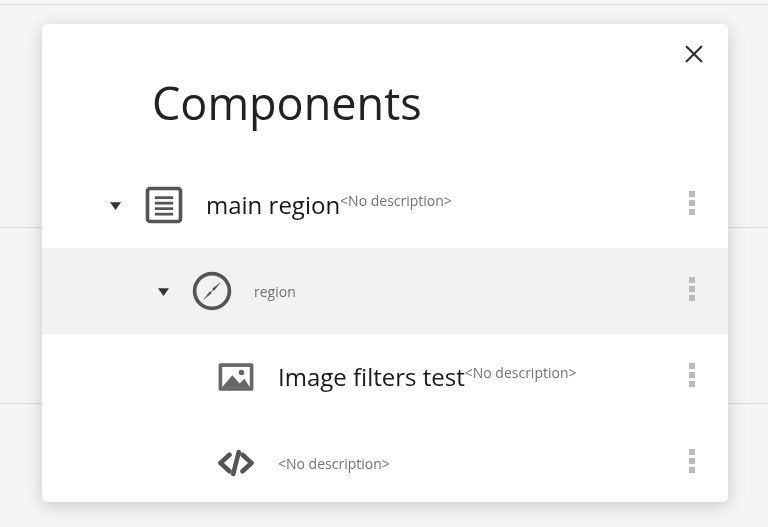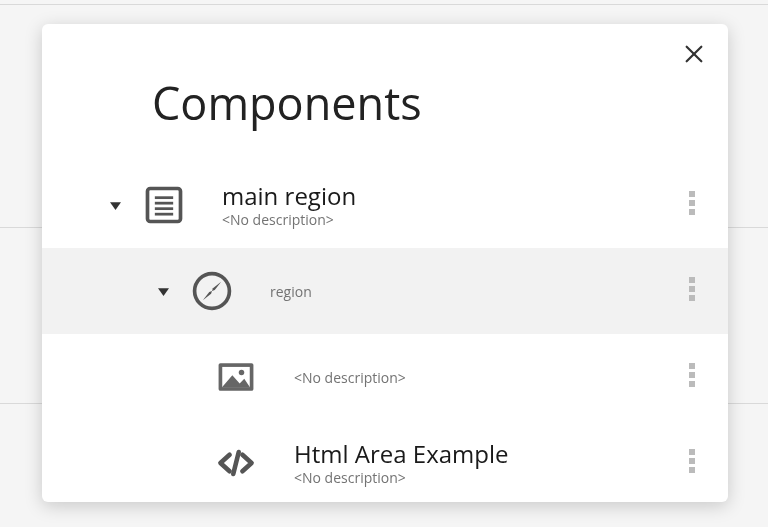--- a/index.html
+++ b/index.html
@@ -11,21 +11,21 @@
   .close-btn{position:absolute;top:16px;right:18px;width:32px;height:32px;display:flex;align-items:center;justify-content:center;cursor:pointer;color:#333;}
   .close-btn svg{width:22px;height:22px;}
   .panel-title{position:absolute;left:110px;top:48px;font-size:45px;font-weight:400;color:#222;letter-spacing:0px;}
   .tree{position:absolute;left:0;right:0;top:138px;}
   .row{position:relative;height:86px;display:flex;align-items:center;box-sizing:border-box;}
   .row.selected{background:#f2f2f2;}
   .expand-arrow{width:18px;display:flex;align-items:center;justify-content:center;color:#444;}
   .expand-arrow svg{width:11px;height:11px;}
   .icon-slot{display:flex;align-items:center;justify-content:center;}
   .icon-slot svg{width:44px;height:44px;}
-  .labels{display:flex;flex-direction:column;justify-content:center;margin-left:36px;line-height:1.15;}
+  .labels{display:flex;flex-direction:row;justify-content:center;margin-left:20px;line-height:1.15;}
   .primary{font-size:24px;color:#1a1a1a;font-weight:400;}
   .secondary{font-size:14px;color:#737373;font-weight:400;margin-top:2px;}
   .menu-btn{position:absolute;right:22px;top:0;bottom:0;width:28px;display:flex;align-items:center;justify-content:center;cursor:pointer;}
   .menu-btn svg{width:6px;height:24px;}
   
   .row.lv0 .expand-arrow{margin-left:64px;}
   .row.lv0 .icon-slot{margin-left:18px;}
   .row.lv1 .expand-arrow{margin-left:112px;}
   .row.lv1 .icon-slot{margin-left:18px;}
   .row.lv2 .icon-slot{margin-left:172px;}
@@ -119,20 +119,21 @@
     <div class="row lv2">
       <div class="icon-slot">
         <svg viewBox="0 0 48 48" fill="none">
             <rect x="5" y="9" width="38" height="30" rx="2" fill="#666"></rect>
             <rect x="9" y="13" width="30" height="22" fill="#fff"></rect>
             <circle cx="30" cy="19" r="3" fill="#666"></circle>
             <polygon points="9,35 20,22 28,31 33,26 39,35" fill="#666"></polygon>
           </svg>
       </div>
       <div class="labels">
+        <div class="primary">Image filters test</div>
         <div class="secondary">&lt;No description&gt;</div>
       </div>
       <div class="menu-btn">
         <span>
           <svg viewBox="0 0 6 24">
               <rect x="0" y="0" width="6" height="6" fill="#bbb"></rect>
               <rect x="0" y="9" width="6" height="6" fill="#bbb"></rect>
               <rect x="0" y="18" width="6" height="6" fill="#bbb"></rect>
             </svg>
         </span>
@@ -141,21 +142,20 @@
 
     <div class="row lv2">
       <div class="icon-slot">
         <svg viewBox="0 0 48 48" fill="none" stroke="#555" stroke-width="5" stroke-linecap="round" stroke-linejoin="round">
             <polyline points="17,15 7,24 17,33"></polyline>
             <polyline points="31,15 41,24 31,33"></polyline>
             <line x1="27" y1="12" x2="21" y2="36"></line>
           </svg>
       </div>
       <div class="labels">
-        <div class="primary">Html Area Example</div>
         <div class="secondary">&lt;No description&gt;</div>
       </div>
       <div class="menu-btn">
         <span>
           <svg viewBox="0 0 6 24">
               <rect x="0" y="0" width="6" height="6" fill="#bbb"></rect>
               <rect x="0" y="9" width="6" height="6" fill="#bbb"></rect>
               <rect x="0" y="18" width="6" height="6" fill="#bbb"></rect>
             </svg>
         </span>

